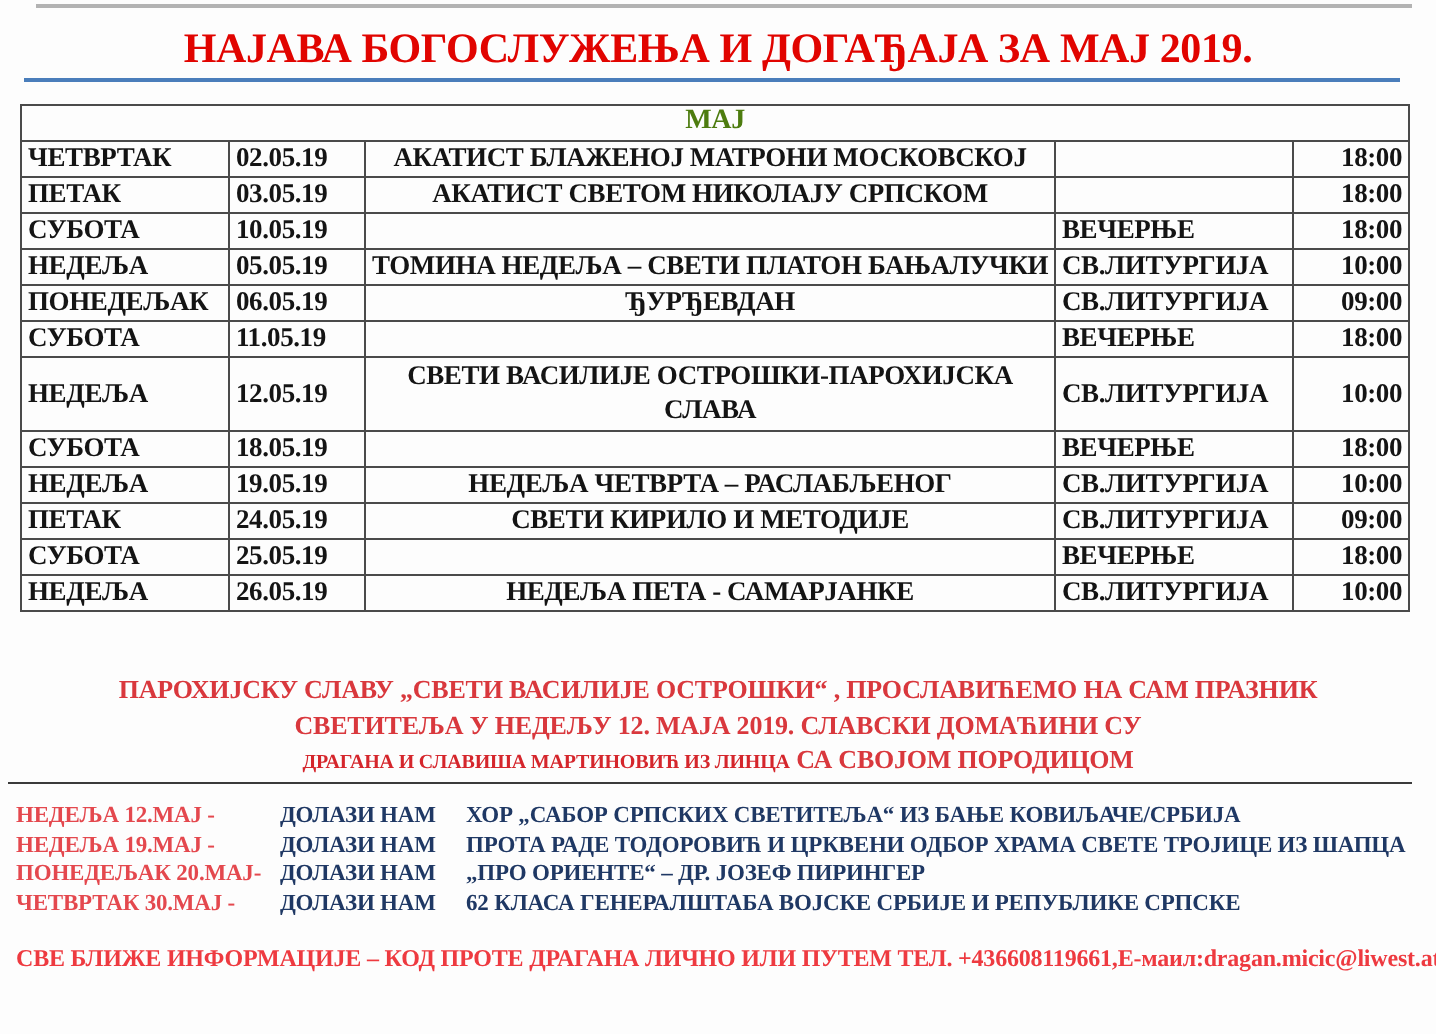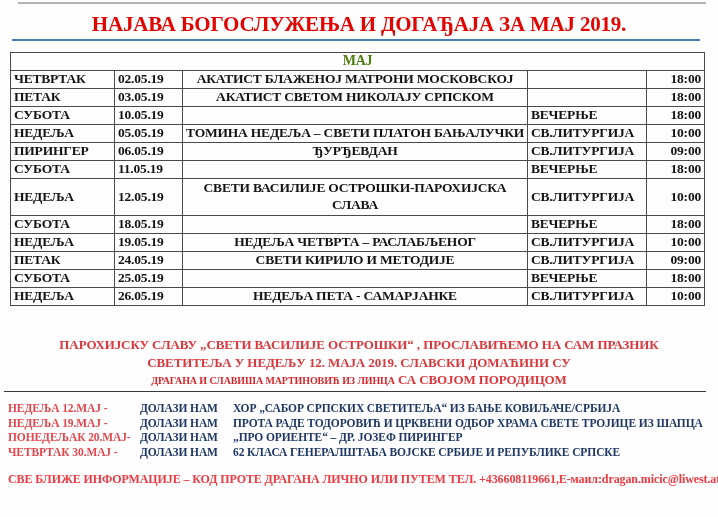--- a/index.html
+++ b/index.html
@@ -112,21 +112,21 @@
         <td class="c-time">18:00</td>
       </tr>
       <tr>
         <td class="c-day">НЕДЕЉА</td>
         <td class="c-date">05.05.19</td>
         <td class="c-event">ТОМИНА НЕДЕЉА – СВЕТИ ПЛАТОН БАЊАЛУЧКИ</td>
         <td class="c-service">СВ.ЛИТУРГИЈА</td>
         <td class="c-time">10:00</td>
       </tr>
       <tr>
-        <td class="c-day">ПИРИНГЕР</td>
+        <td class="c-day">ПОНЕДЕЉАК</td>
         <td class="c-date">06.05.19</td>
         <td class="c-event">ЂУРЂЕВДАН</td>
         <td class="c-service">СВ.ЛИТУРГИЈА</td>
         <td class="c-time">09:00</td>
       </tr>
       <tr>
         <td class="c-day">СУБОТА</td>
         <td class="c-date">11.05.19</td>
         <td class="c-event"></td>
         <td class="c-service">ВЕЧЕРЊЕ</td>

